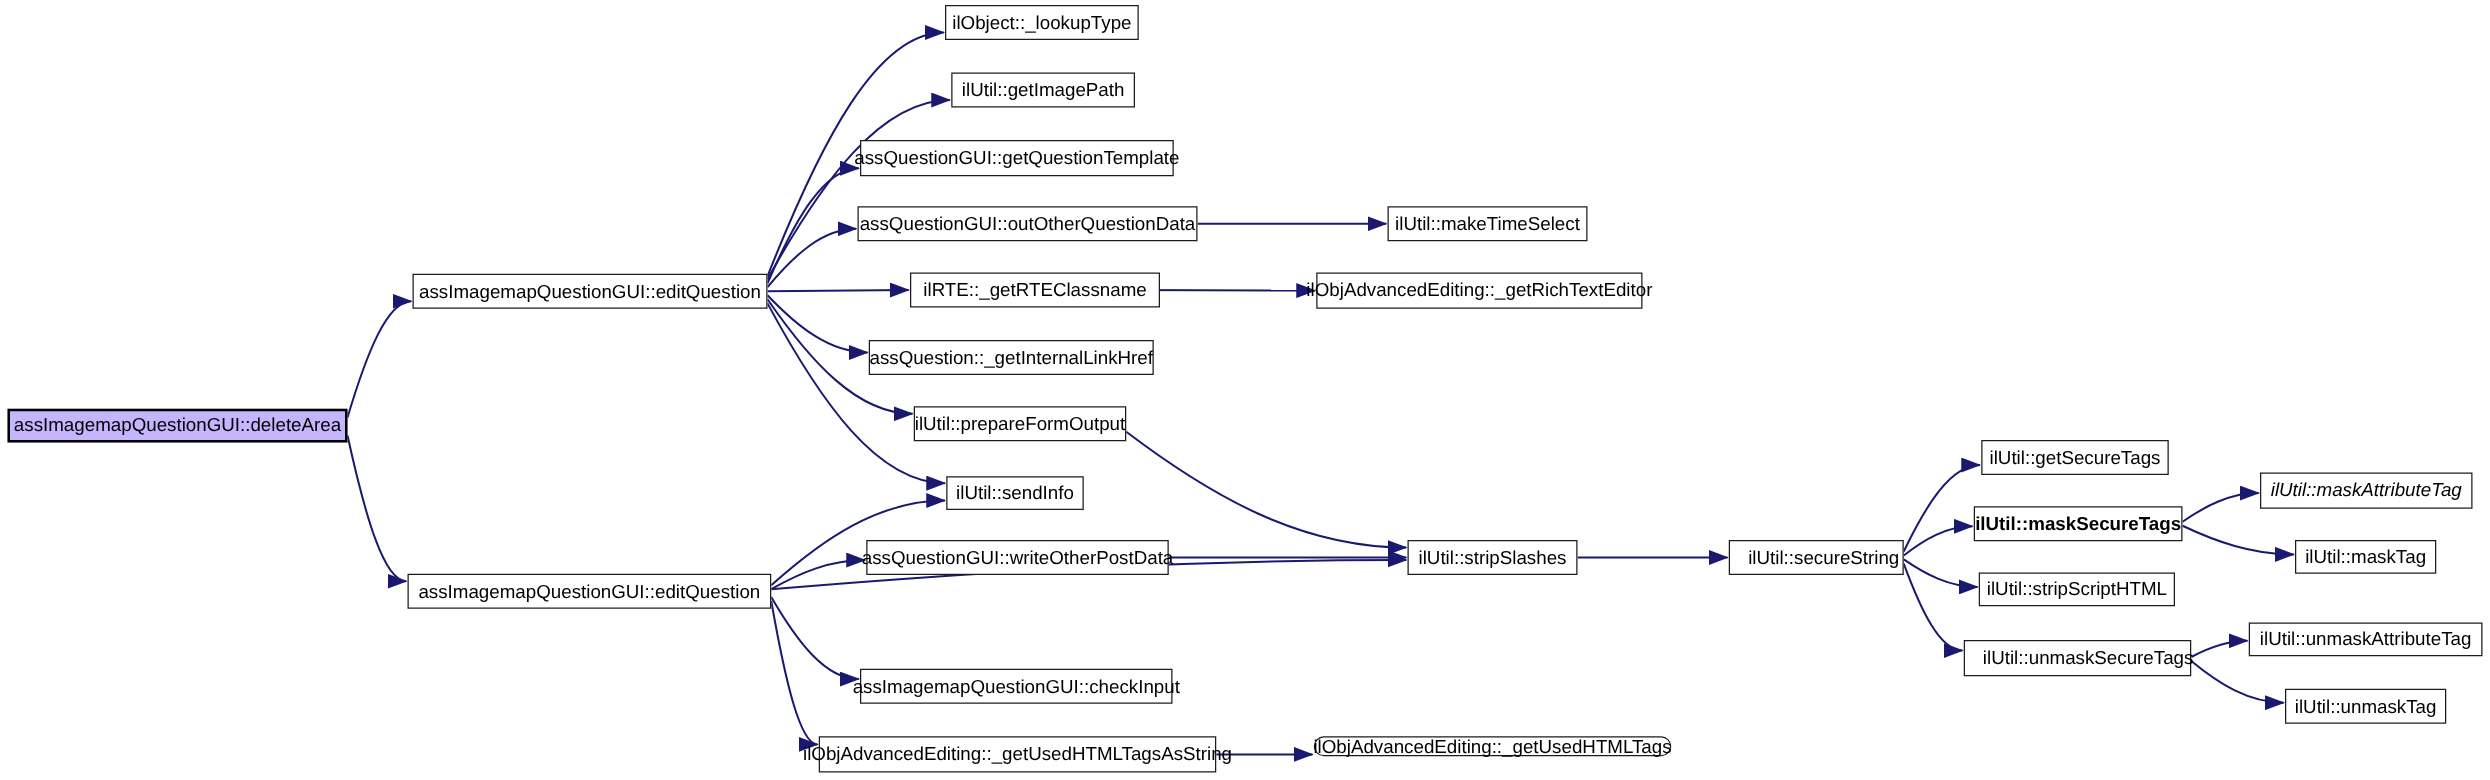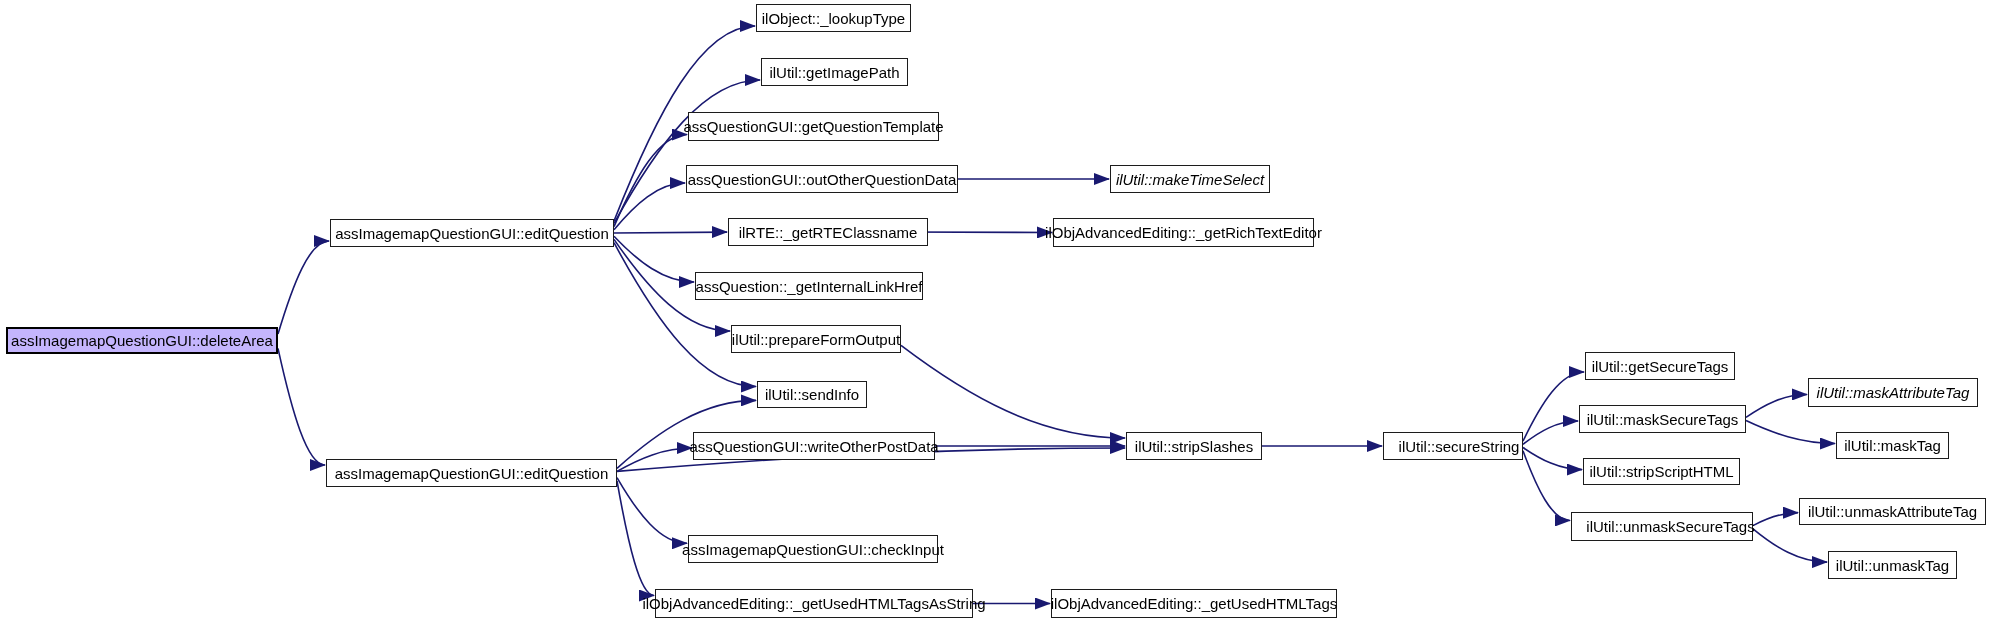--- a/index.html
+++ b/index.html
@@ -96,27 +96,27 @@
       <div class="node" style="left: 761px; top: 58px; width: 147px; height: 28px;">ilUtil::getImagePath</div>
       <div class="node" style="left: 688px; top: 112px; width: 251px; height: 29px;">assQuestionGUI::getQuestionTemplate</div>
       <div class="node" style="left: 686px; top: 165px; width: 272px; height: 28px;">assQuestionGUI::outOtherQuestionData</div>
       <div class="node" style="left: 728px; top: 218px; width: 200px; height: 28px;">ilRTE::_getRTEClassname</div>
       <div class="node" style="left: 695px; top: 272px; width: 228px; height: 28px;">assQuestion::_getInternalLinkHref</div>
       <div class="node" style="left: 731px; top: 325px; width: 170px; height: 28px;">ilUtil::prepareFormOutput</div>
       <div class="node" style="left: 757px; top: 381px; width: 110px; height: 27px;">ilUtil::sendInfo</div>
       <div class="node" style="left: 693px; top: 432px; width: 242px; height: 28px;">assQuestionGUI::writeOtherPostData</div>
       <div class="node" style="left: 688px; top: 535px; width: 250px; height: 28px;">assImagemapQuestionGUI::checkInput</div>
       <div class="node" style="left: 655px; top: 589px; width: 318px; height: 29px;">ilObjAdvancedEditing::_getUsedHTMLTagsAsString</div>
-      <div class="node" style="left: 1110px; top: 165px; width: 160px; height: 28px; font-style: italic;">ilUtil::makeTimeSelect</div>
+      <div class="node" style="left: 1110px; top: 165px; width: 160px; height: 28px;">ilUtil::makeTimeSelect</div>
       <div class="node" style="left: 1053px; top: 218px; width: 261px; height: 29px;">ilObjAdvancedEditing::_getRichTextEditor</div>
       <div class="node" style="left: 1126px; top: 432px; width: 136px; height: 28px;">ilUtil::stripSlashes</div>
-      <div class="node" style="left: 1051px; top: 589px; width: 286px; height: 29px;">ilObjAdvancedEditing::_getUsedHTMLTags</div>
+      <div class="node" style="left: 1051px; top: 589px; width: 286px; height: 16px; border-radius: 12px;">ilObjAdvancedEditing::_getUsedHTMLTags</div>
       <div class="node" style="left: 1383px; top: 432px; width: 140px; height: 28px; padding-left: 12px;">ilUtil::secureString</div>
       <div class="node" style="left: 1585px; top: 352px; width: 150px; height: 28px;">ilUtil::getSecureTags</div>
-      <div class="node" style="left: 1579px; top: 405px; width: 167px; height: 28px;">ilUtil::maskSecureTags</div>
+      <div class="node" style="left: 1579px; top: 405px; width: 167px; height: 28px; font-weight: bold;">ilUtil::maskSecureTags</div>
       <div class="node" style="left: 1583px; top: 458px; width: 157px; height: 27px;">ilUtil::stripScriptHTML</div>
       <div class="node" style="left: 1571px; top: 512px; width: 182px; height: 29px; padding-left: 17px;">ilUtil::unmaskSecureTags</div>
       <div class="node" style="left: 1808px; top: 378px; width: 170px; height: 29px; font-style: italic;">ilUtil::maskAttributeTag</div>
       <div class="node" style="left: 1836px; top: 432px; width: 113px; height: 27px;">ilUtil::maskTag</div>
       <div class="node" style="left: 1799px; top: 498px; width: 187px; height: 27px;">ilUtil::unmaskAttributeTag</div>
       <div class="node" style="left: 1828px; top: 551px; width: 129px; height: 28px;">ilUtil::unmaskTag</div>
     </div>
 </div>
 
 </body></html>

